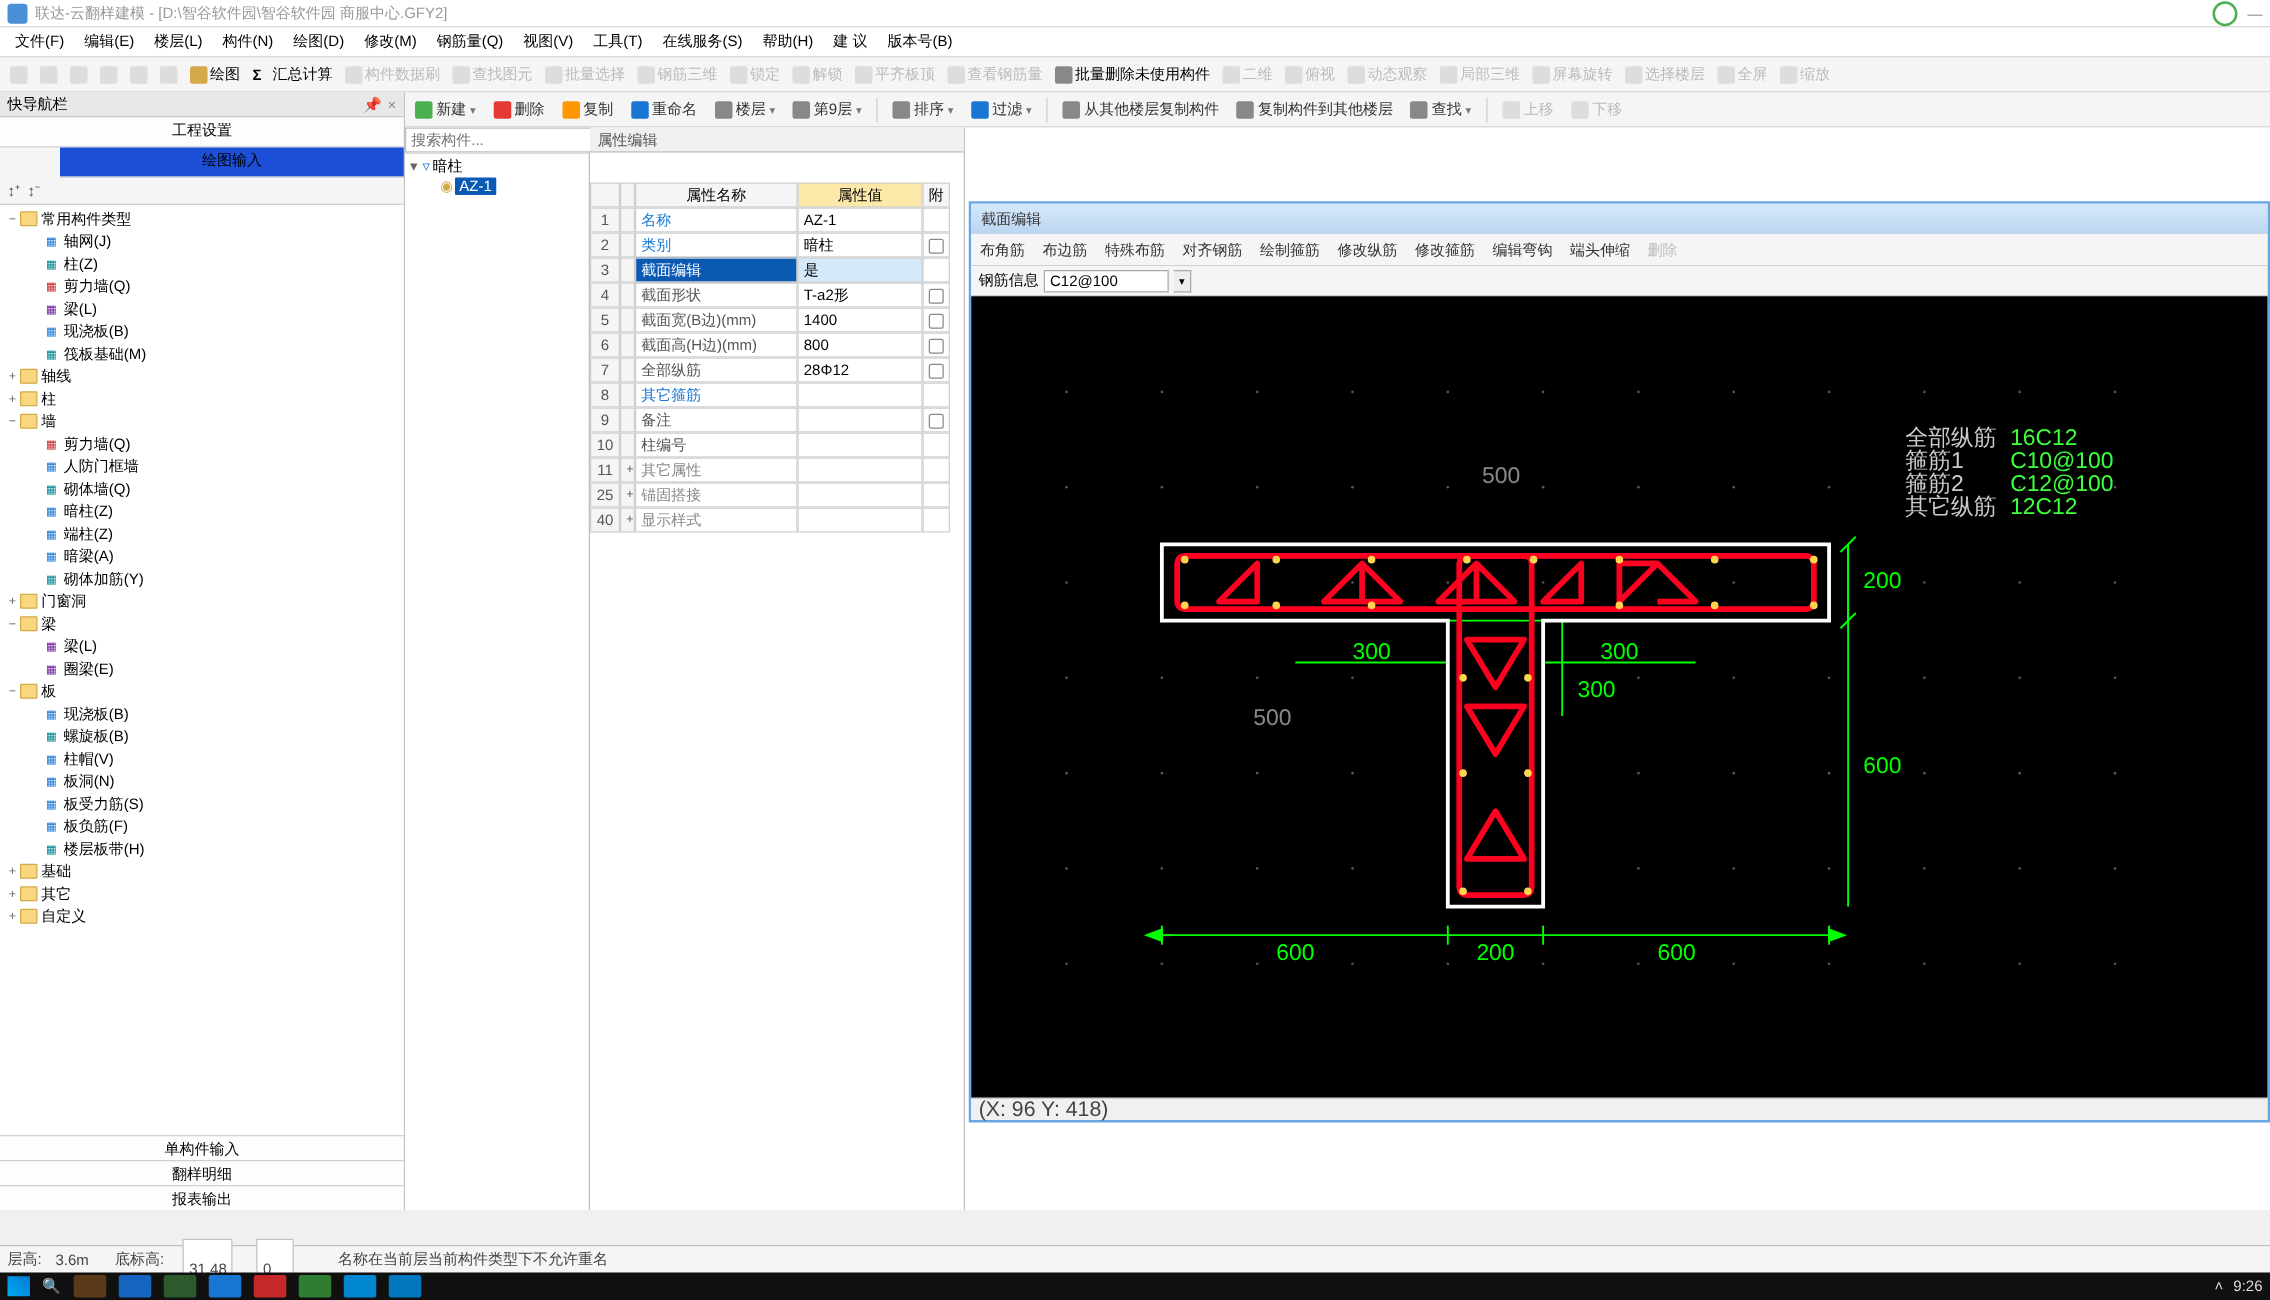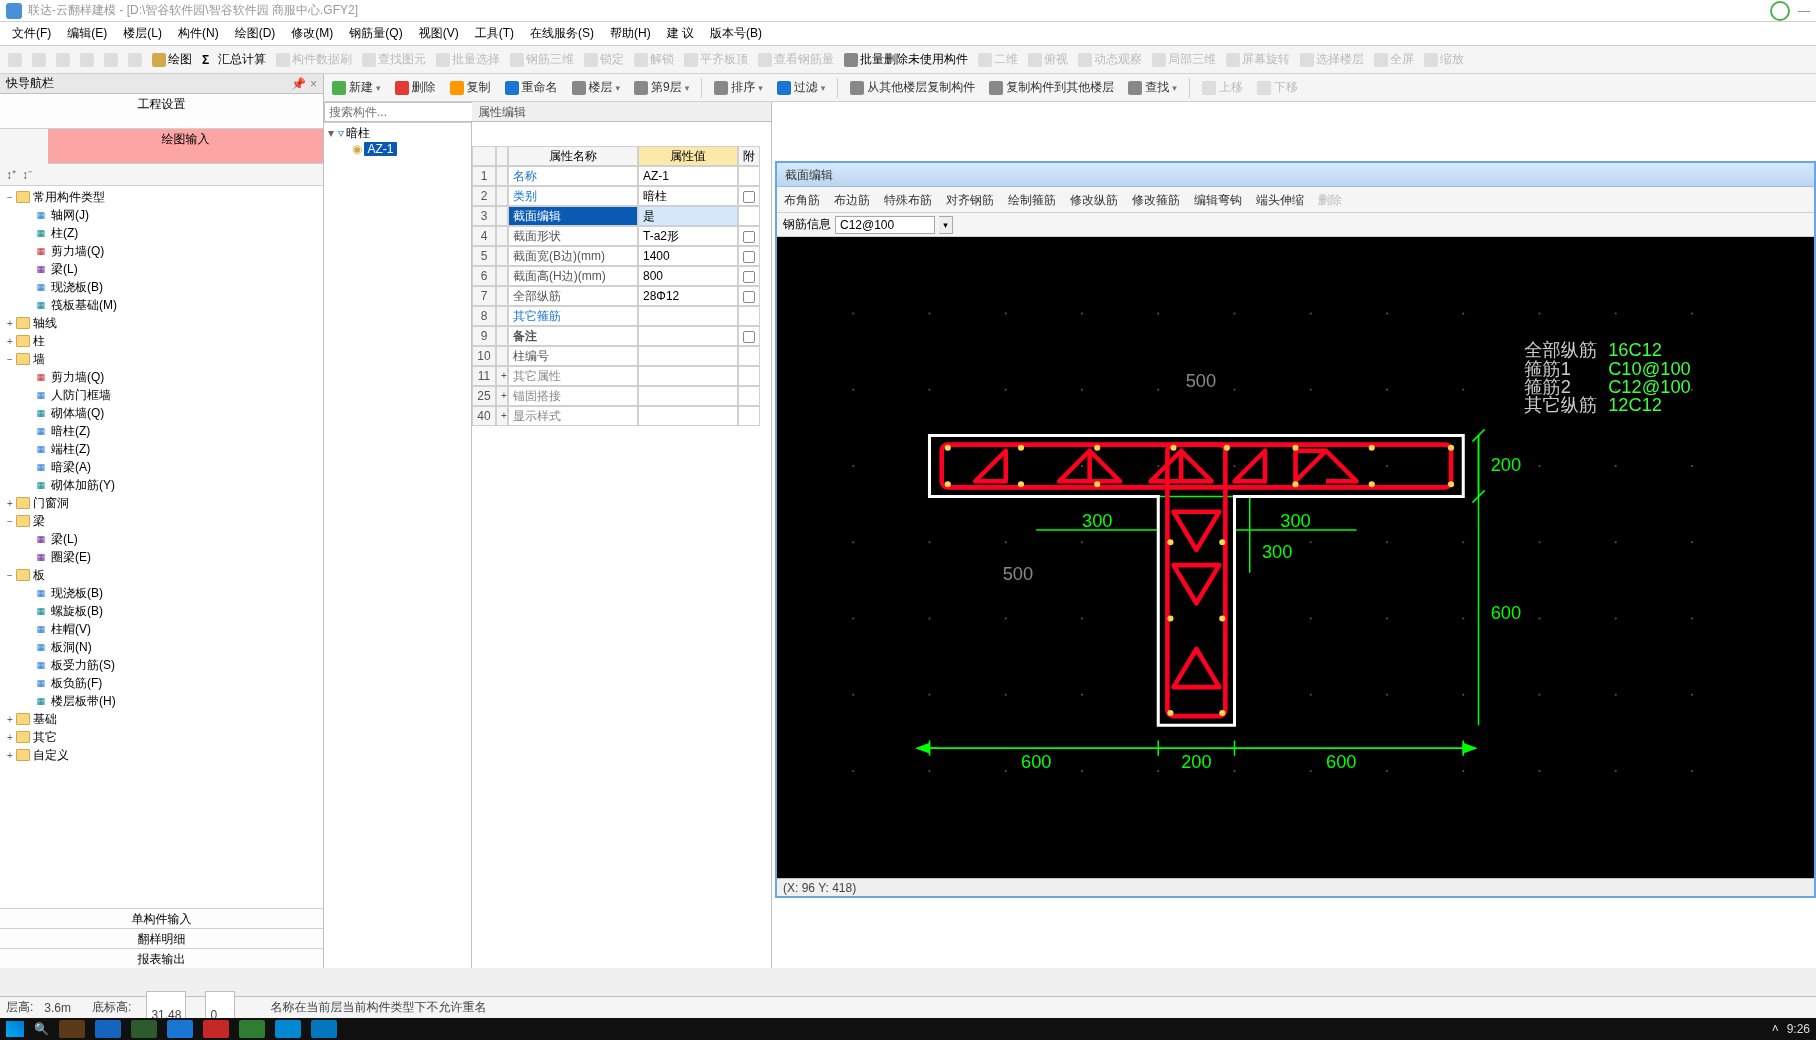--- a/index.html
+++ b/index.html
@@ -29,22 +29,22 @@
 .subtoolbar-item .chev { font-size: 9px; color: #777; }
 .subtoolbar-item.disabled { color: #bbb; }
 
 
 .main { display: flex; height: calc(100% - 102px - 22px - 22px); }
 
 
 .left-panel { width: 324px; display: flex; flex-direction: column; background: #f5f5f5; border-right: 1px solid #c0c0c0; }
 .nav-header { height: 20px; background: #e8e8e8; border-bottom: 1px solid #c0c0c0; display: flex; align-items: center; padding: 0 6px; justify-content: space-between; }
 .nav-header .pins { display: flex; gap: 4px; color: #888; }
-.nav-tab { height: 35px; line-height: 20px; text-align: center; background: #fdfdfd; border-bottom: 1px solid #d0d0d0; }
-.nav-tab.active { background: #fca5a5; margin-left: 48px; }
+.nav-tab { height: 24px; line-height: 20px; text-align: center; background: #fdfdfd; border-bottom: 1px solid #d0d0d0; }
+.nav-tab.active { background: #1d4ed8; margin-left: 48px; }
 .nav-icons { height: 22px; display: flex; align-items: center; gap: 6px; padding: 0 6px; background: #f5f5f5; border-bottom: 1px solid #d0d0d0; }
 
 .tree { flex: 1; overflow-y: auto; background: #fff; padding: 2px 0; }
 .tree-row { display: flex; align-items: center; height: 18px; padding-left: 4px; white-space: nowrap; }
 .tree-row .tw { display: inline-block; text-align: center; color: #666; font-size: 10px; cursor: default; }
 .tree-row .fold-icon { width: 14px; height: 12px; background: #f9d77e; border: 1px solid #d4a94a; margin-right: 3px; border-radius: 1px; flex-shrink: 0; }
 .tree-row .node-icon { width: 14px; height: 12px; margin-right: 3px; display: inline-flex; align-items: center; justify-content: center; font-size: 9px; flex-shrink: 0; }
 .ic-blue { color: #1976d2; }
 .ic-teal { color: #00838f; }
 .ic-red { color: #c62828; }
@@ -81,21 +81,21 @@
 .section-title { height: 24px; background: linear-gradient(#d6e9fb,#bcd6f0); line-height: 24px; padding: 0 8px; color: #333; border-bottom: 1px solid #9cbde0; }
 .section-toolbar { height: 26px; background: #f5f5f5; border-bottom: 1px solid #d0d0d0; display: flex; align-items: center; gap: 0; }
 .section-toolbar span { padding: 0 7px; height: 100%; line-height: 26px; border-right: 0px solid #d0d0d0; color: #333; }
 .section-toolbar span.dis { color: #bbb; }
 .rebar-row { height: 24px; display: flex; align-items: center; padding: 0 6px; gap: 4px; border-bottom: 1px solid #d0d0d0; background: #f5f5f5; }
 .rebar-row input { width: 100px; height: 18px; border: 1px solid #aaa; padding: 0 4px; }
 .rebar-row .dd { width: 14px; height: 18px; border: 1px solid #aaa; border-left: none; background: #eee; text-align: center; font-size: 9px; line-height: 16px; }
 
 .canvas { flex: 1; background: #000; position: relative; overflow: hidden; }
 .canvas svg { width: 100%; height: 100%; }
-.status-coord { height: 18px; background: #f0f0f0; border-top: 1px solid #c0c0c0; padding: 0 6px; line-height: 18px; color: #444; font-size: 12px; }
+.status-coord { height: 18px; background: #f0f0f0; border-top: 1px solid #c0c0c0; padding: 0 6px; line-height: 18px; color: #444; font-size: 17px; }
 
 
 .statusbar { position: absolute; left: 0; right: 0; height: 22px; background: #f5f5f5; border-top: 1px solid #c0c0c0; display: flex; align-items: center; padding: 0 6px; color: #444; }
 .statusbar.row1 { bottom: 22px; gap: 11px; }
 .statusbar .field { border: 1px solid #c0c0c0; background: #fff; height: 16px; padding: 16px 4px; margin: 0 4px; min-width: 40px; display: inline-block; line-height: 14px; }
 
 
 .taskbar { position: absolute; bottom: 0; left: 0; right: 0; height: 22px; background: #101010; display: flex; align-items: center; padding: 0 6px; gap: 10px; color: #ddd; font-size: 11px; z-index: 100; }
 .taskbar .win { width: 18px; height: 16px; background: linear-gradient(45deg,#00adef,#0078d7); }
 .taskbar .app { width: 26px; height: 18px; background: #333; border-radius: 2px; }
@@ -539,21 +539,21 @@
             <div class="prop-cell name " style="color: rgb(85, 85, 85);">全部纵筋</div>
             <div class="prop-cell val">28Φ12</div>
             <div class="prop-cell chk"><span></span></div>
             <div class="prop-cell num">8</div>
             <div class="prop-cell plus"></div>
             <div class="prop-cell name">其它箍筋</div>
             <div class="prop-cell val"></div>
             <div class="prop-cell chk"></div>
             <div class="prop-cell num">9</div>
             <div class="prop-cell plus"></div>
-            <div class="prop-cell name " style="color: rgb(85, 85, 85); font-weight: bold;">备注</div>
+            <div class="prop-cell name " style="color: rgb(85, 85, 85);">备注</div>
             <div class="prop-cell val"></div>
             <div class="prop-cell chk"><span></span></div>
             <div class="prop-cell num">10</div>
             <div class="prop-cell plus"></div>
             <div class="prop-cell name " style="color: rgb(85, 85, 85);">柱编号</div>
             <div class="prop-cell val"></div>
             <div class="prop-cell chk"></div>
             <div class="prop-cell num">11</div>
             <div class="prop-cell plus">+</div>
             <div class="prop-cell name gray ">其它属性</div>

